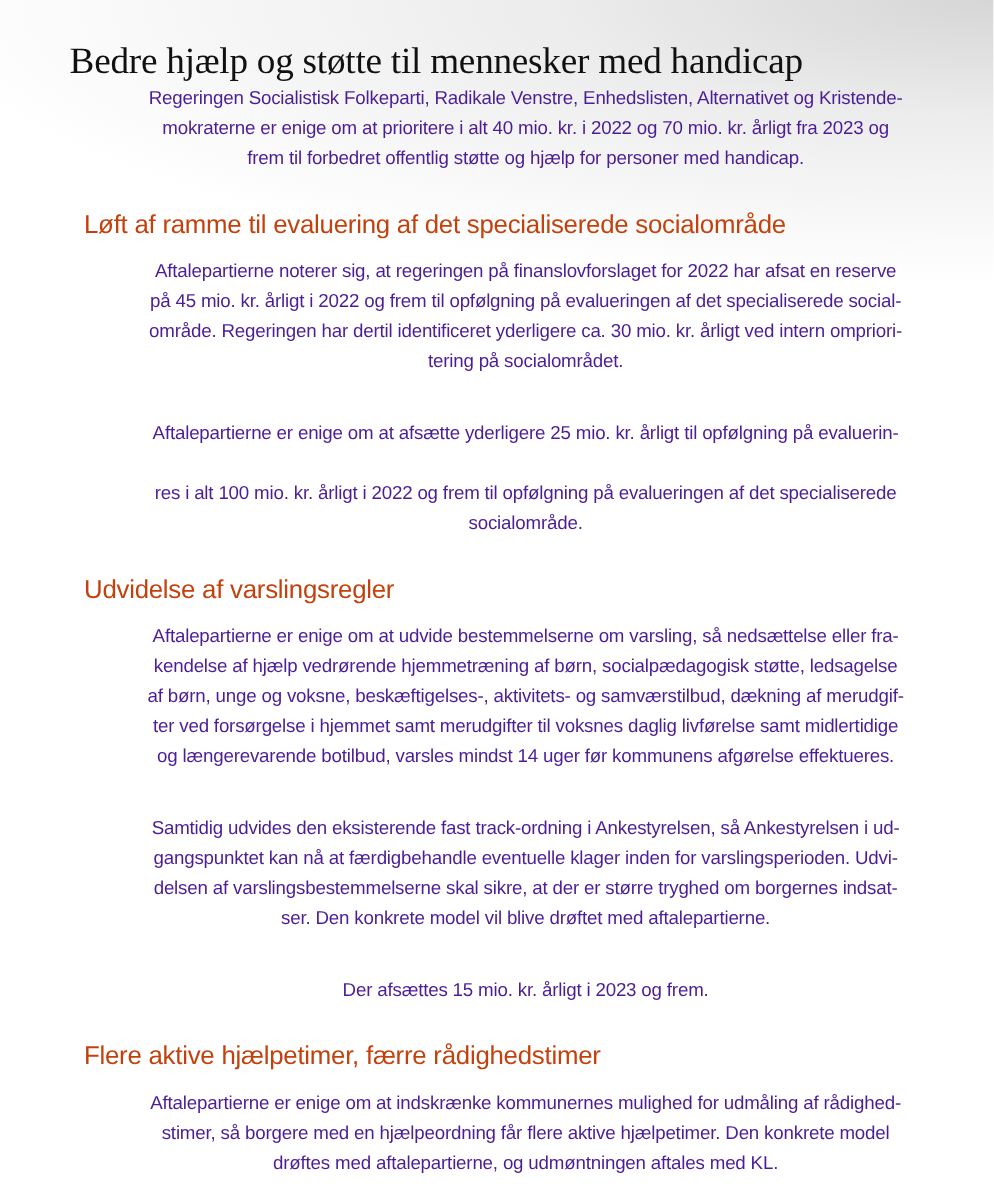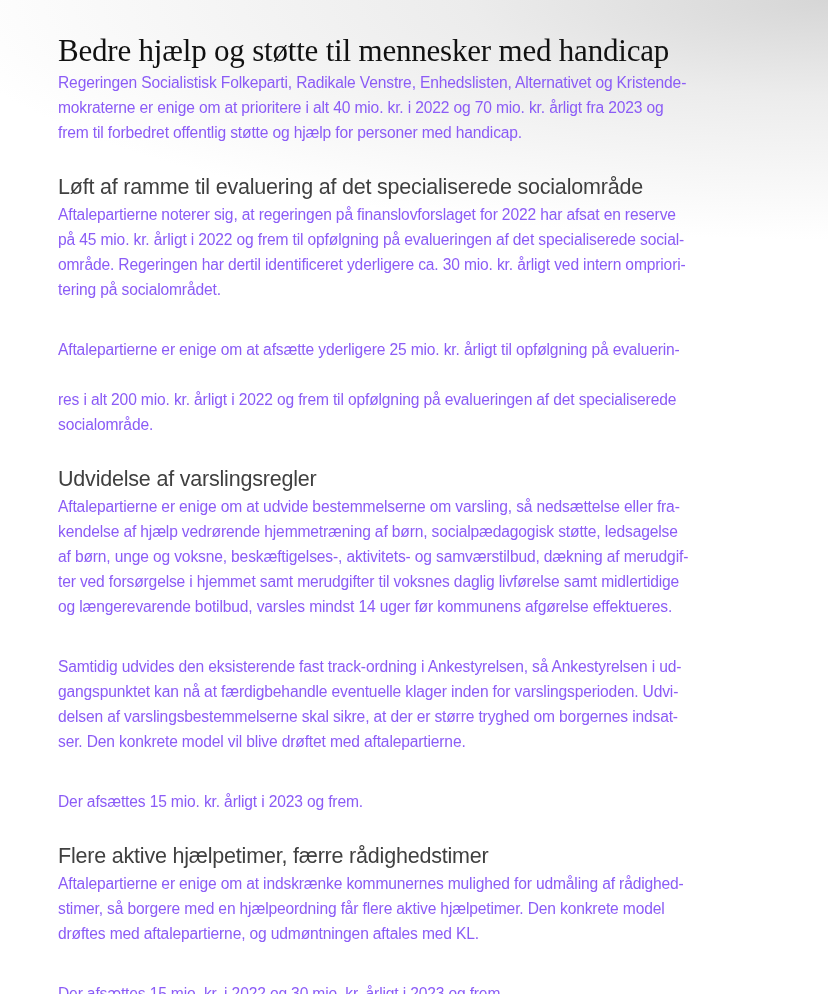--- a/index.html
+++ b/index.html
@@ -35,31 +35,32 @@
       line-height: 38px;
       margin: 0;
       color: #111;
       letter-spacing: -0.2px;
     }
     p {
       margin: 0;
       font-size: 15.6px;
       line-height: 25px;
       letter-spacing: -0.15px;
-      color: #8b5cf6;
+      color: #4c1d95;
+      text-align: center;
     }
     .intro { margin-top: 0px; }
     .section { margin-top: 27px; }
     .section h2 {
-      margin: 0;
+      margin: 12px;
       font-family: "Liberation Sans", sans-serif;
       font-weight: normal;
       font-size: 21.5px;
       line-height: 30px;
-      color: #404040;
+      color: #c2410c;
       letter-spacing: -0.2px;
     }
     .gap { margin-top: 35px; }
   </style>
 </head>
 <body>
 
 <div class="bg-gradient"></div>
 
 <div class="page">
@@ -75,21 +76,21 @@
     <h2>Løft af ramme til evaluering af det specialiserede socialområde</h2>
     <p>
       <span>Aftalepartierne noterer sig, at regeringen på finanslovforslaget for 2022 har afsat en reserve</span><br>
       <span>på 45 mio. kr. årligt i 2022 og frem til opfølgning på evalueringen af det specialiserede social-</span><br>
       <span>område. Regeringen har dertil identificeret yderligere ca. 30 mio. kr. årligt ved intern ompriori-</span><br>
       <span>tering på socialområdet.</span>
     </p>
     <p class="gap">
       <span>Aftalepartierne er enige om at afsætte yderligere 25 mio. kr. årligt til opfølgning på evaluerin-</span><br>
       <br>
-      <span>res i alt 200 mio. kr. årligt i 2022 og frem til opfølgning på evalueringen af det specialiserede</span><br>
+      <span>res i alt 100 mio. kr. årligt i 2022 og frem til opfølgning på evalueringen af det specialiserede</span><br>
       <span>socialområde.</span>
     </p>
   </div>
 
   <div class="section">
     <h2>Udvidelse af varslingsregler</h2>
     <p>
       <span>Aftalepartierne er enige om at udvide bestemmelserne om varsling, så nedsættelse eller fra-</span><br>
       <span>kendelse af hjælp vedrørende hjemmetræning af børn, socialpædagogisk støtte, ledsagelse</span><br>
       <span>af børn, unge og voksne, beskæftigelses-, aktivitets- og samværstilbud, dækning af merudgif-</span><br>

